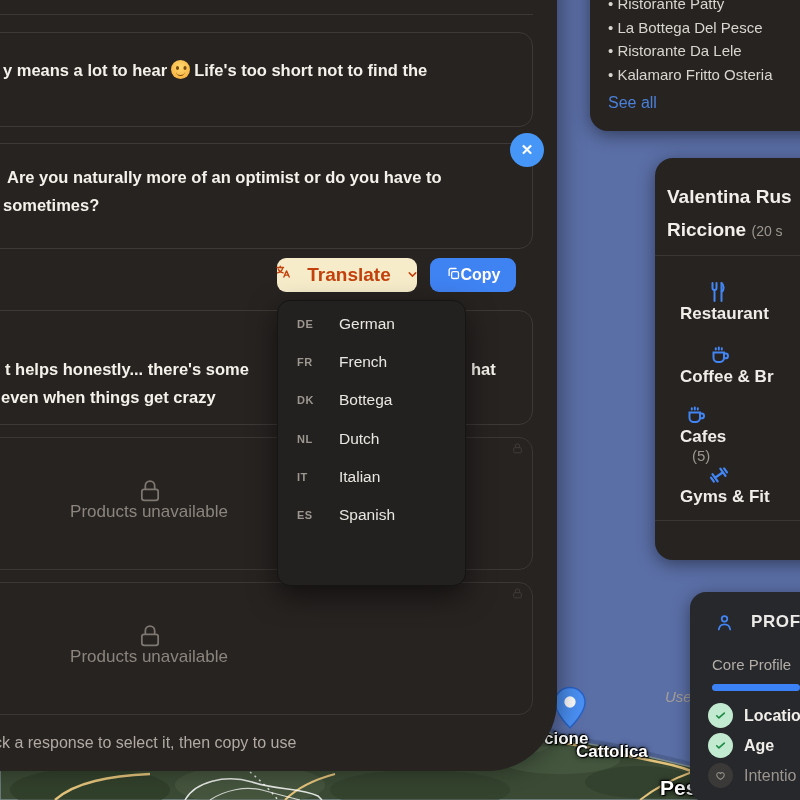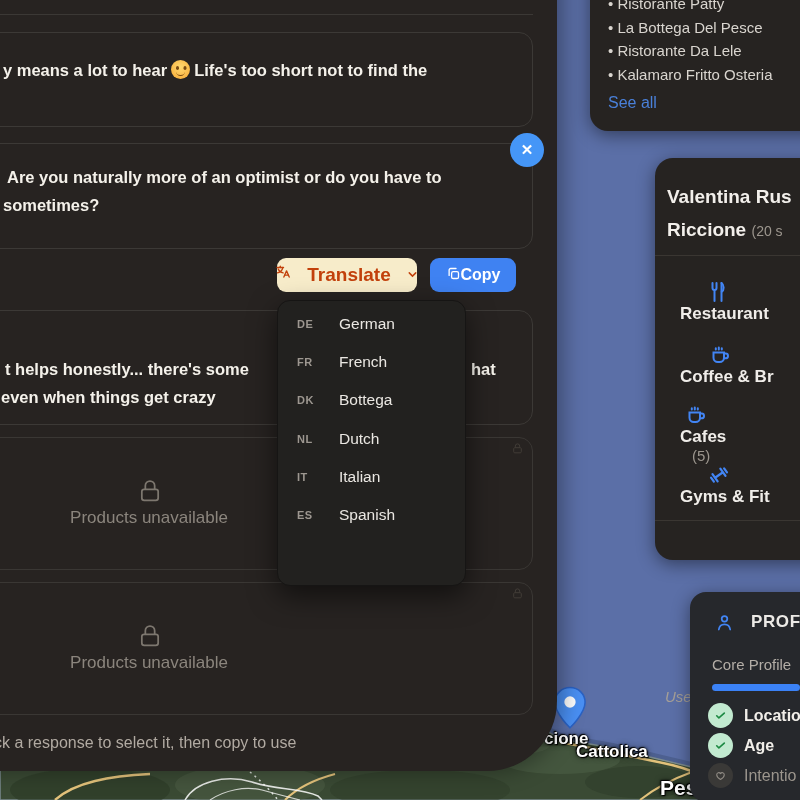--- a/index.html
+++ b/index.html
@@ -88,21 +88,21 @@
     z-index:9; padding-top:4px; }
   .lang-item { height:38.2px; display:flex; align-items:center; padding-left:19px; cursor:pointer; }
   .lang-code { width:42px; color:#9d9790; font-size:11px; font-weight:bold; letter-spacing:.5px; }
   .lang-name { color:#eae7e2; font-size:15.5px; font-weight:400; }
 
   .product-box { position:absolute; left:-30px; width:563px; height:133px; background:#272321;
     border:1px solid #3a3734; border-radius:14px; }
   #product-box-1 { top:437px; }
   #product-box-2 { top:582px; }
   .product-lock { position:absolute; left:165px; top:39px; }
-  .product-label { position:absolute; left:58px; top:70px; width:240px; text-align:center;
+  .product-label { position:absolute; left:58px; top:64px; width:240px; text-align:center;
     color:#8b857d; font-size:17px; }
   .corner-lock { position:absolute; left:540px; top:3px; opacity:.9; }
 
   #footer-hint { position:absolute; left:-6px; top:734px; color:#b1aaa2; font-size:16px; white-space:nowrap; }
 </style>
 </head>
 <body>
 
 <div id="app">
 

